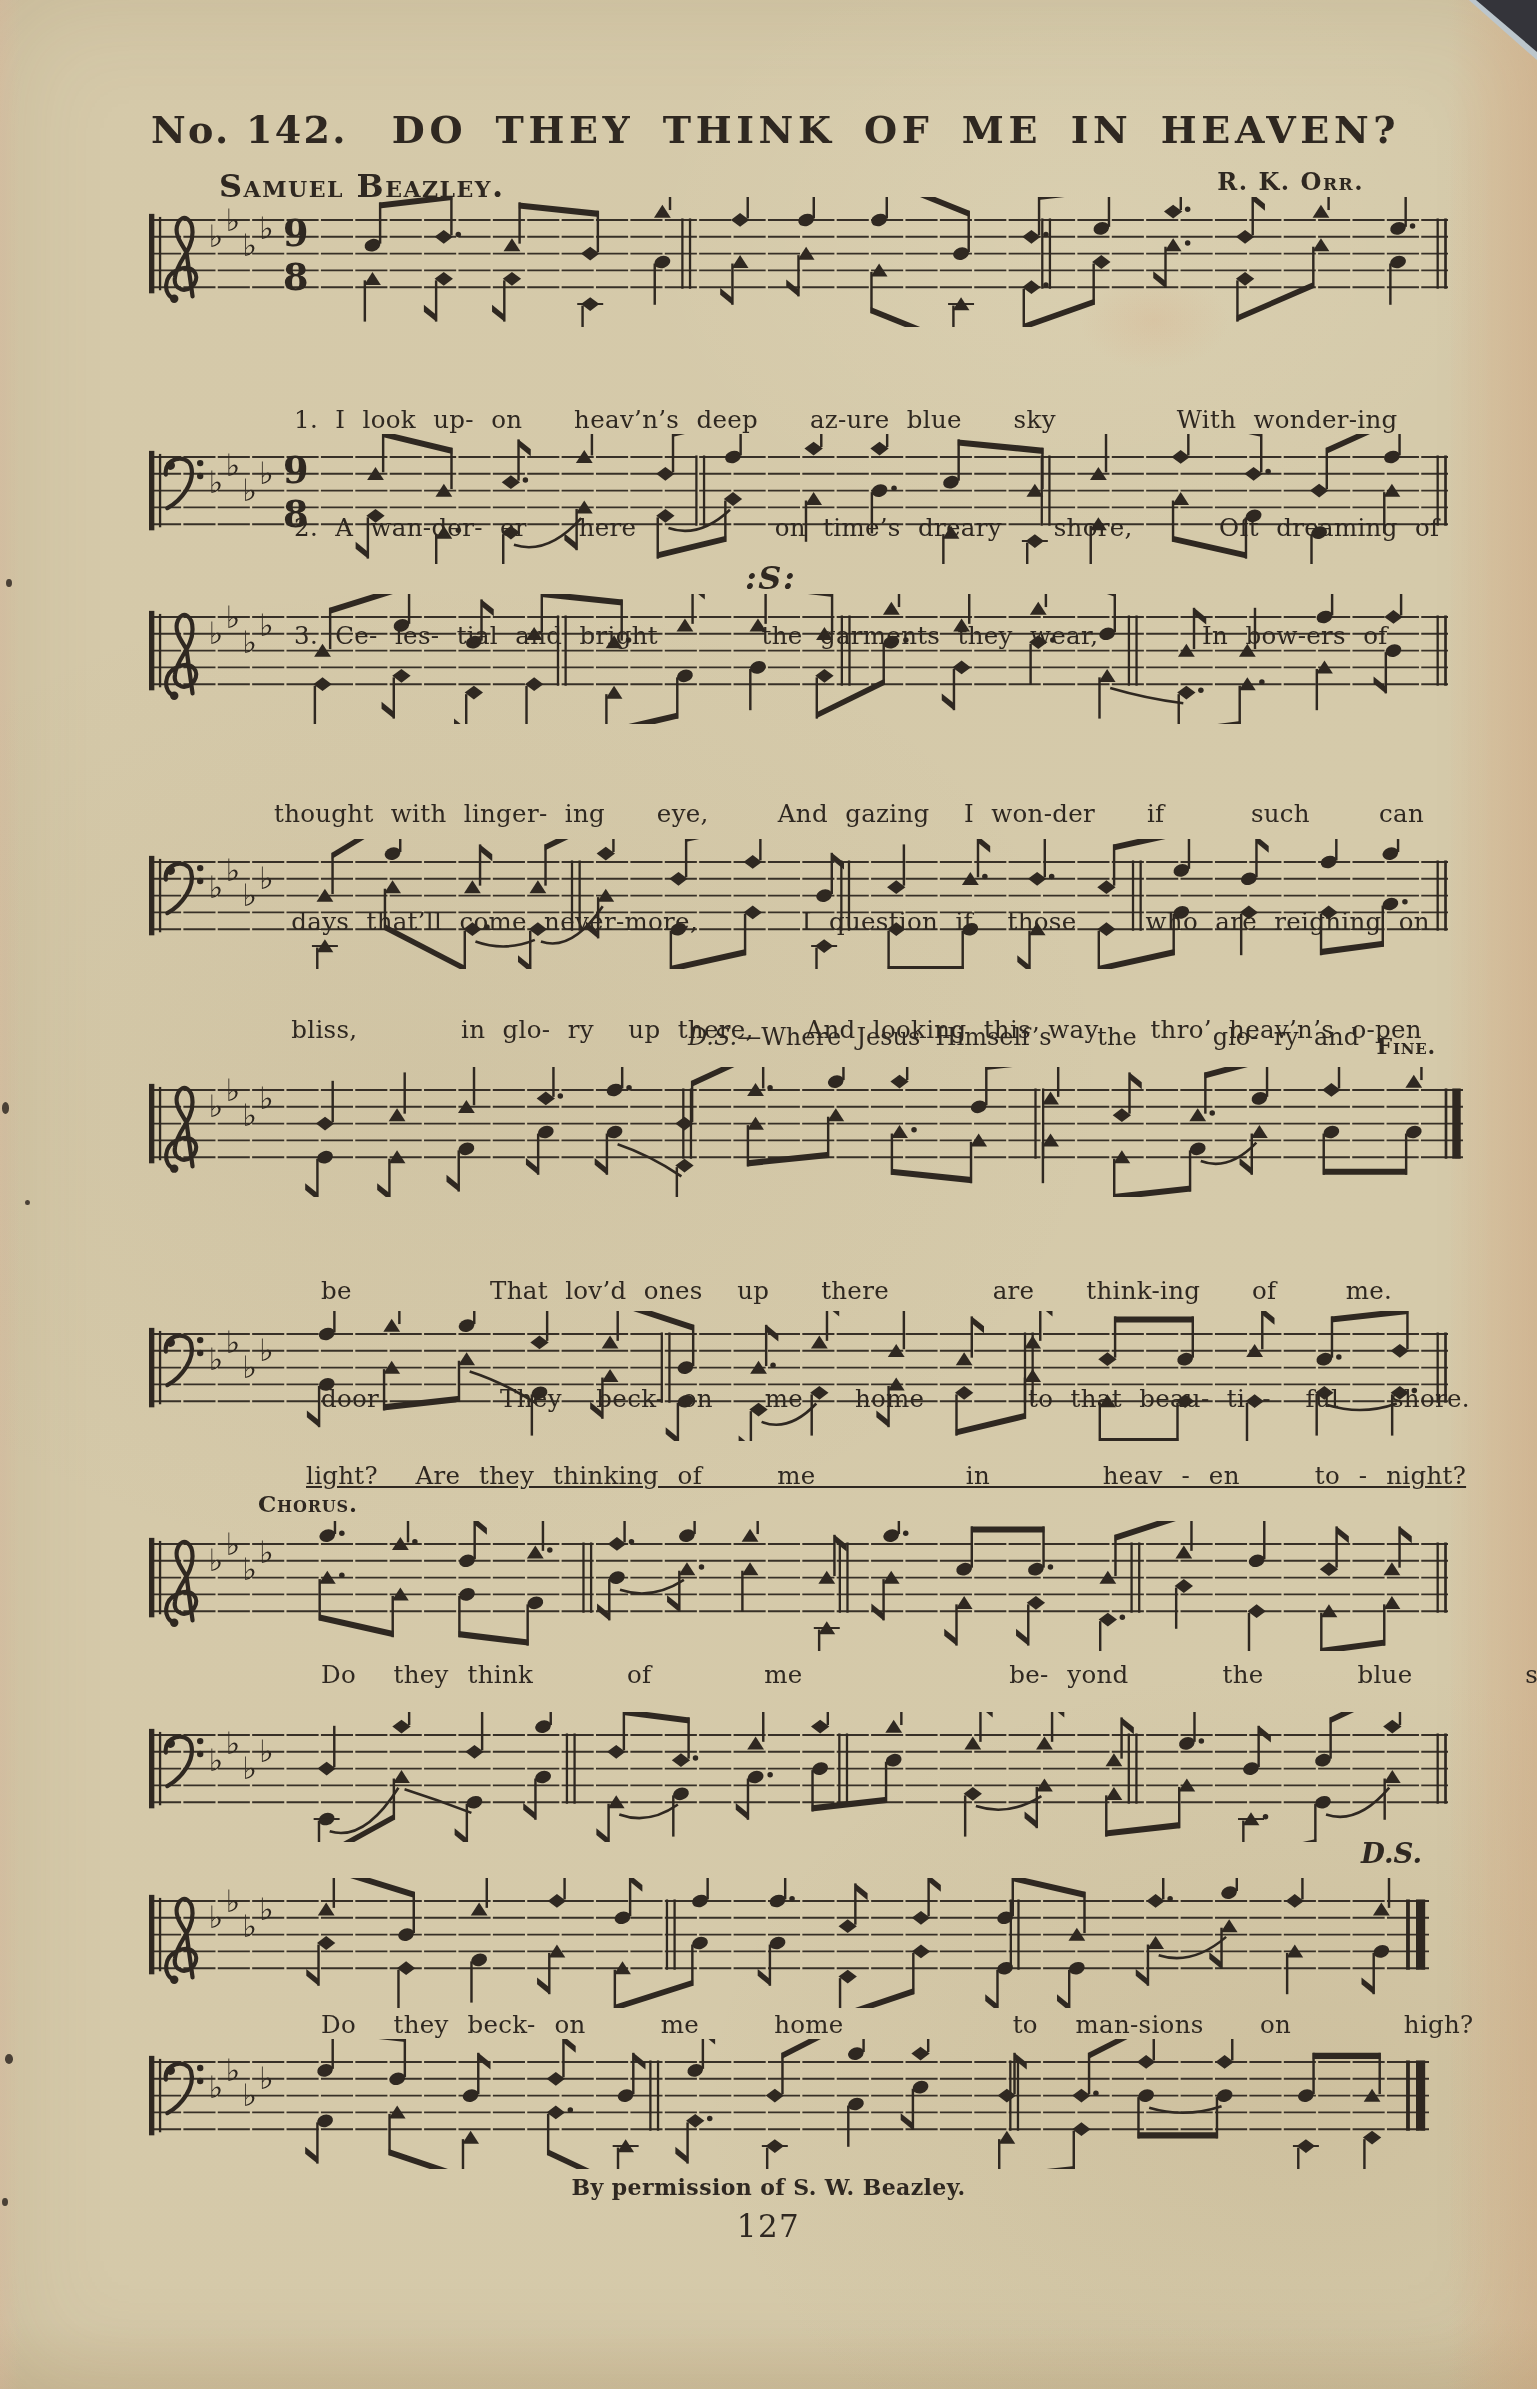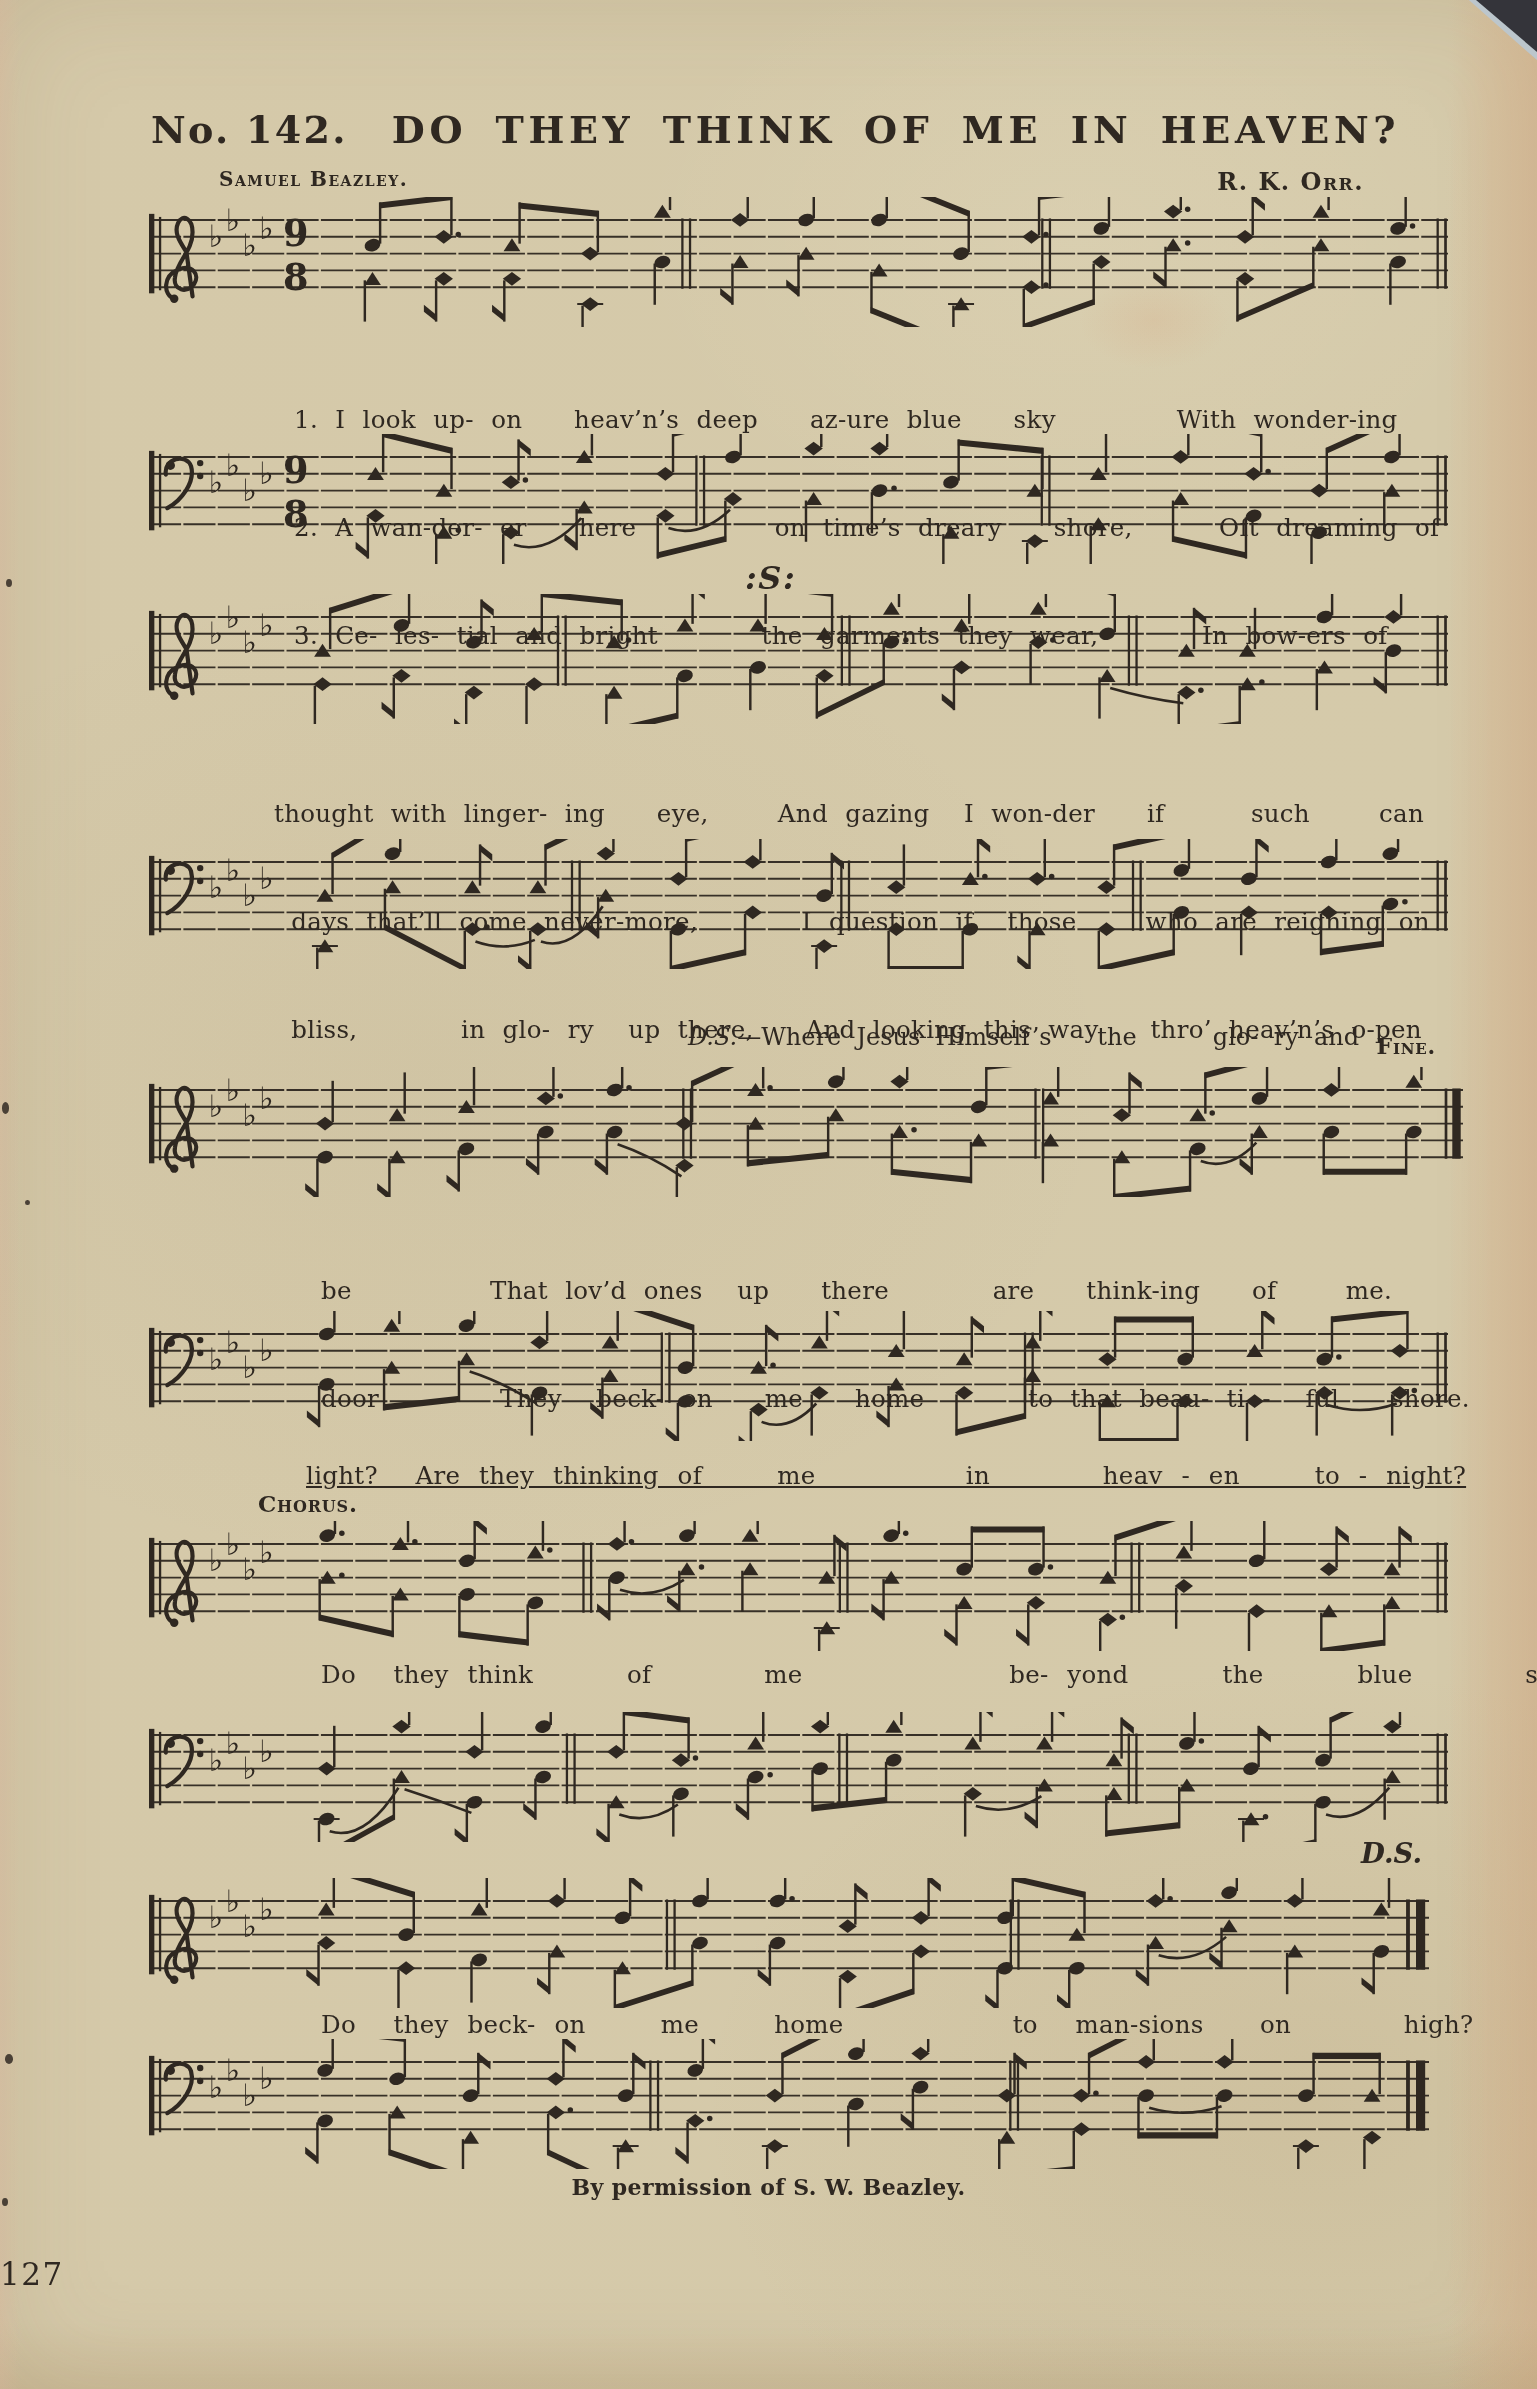--- a/index.html
+++ b/index.html
@@ -22,34 +22,34 @@
     background:linear-gradient(90deg, rgba(214,178,148,.30), rgba(214,178,148,0));}
   .corner-light{position:absolute;left:1466px;top:0;width:72px;height:61px;
     clip-path:polygon(4% 0,100% 0,100% 100%);background:#bcc6cc;}
   .corner-dark{position:absolute;left:1476px;top:0;width:61px;height:52px;
     clip-path:polygon(0 0,100% 0,100% 100%);background:#34343a;}
   .speck{position:absolute;background:#4a4036;border-radius:50%;}
   .header{position:absolute;left:151px;top:107px;width:1238px;display:flex;gap:44px;align-items:baseline;}
   .no-label{font-size:38px;font-weight:700;letter-spacing:2.3px;white-space:pre;}
   .title{font-size:38px;font-weight:700;letter-spacing:4.6px;word-spacing:10.7px;white-space:pre;}
   .credits{position:absolute;left:0;top:167px;width:1537px;height:31px;}
-  .credit-left{position:absolute;left:219px;font-variant-caps:small-caps;font-weight:700;font-size:20px;letter-spacing:1.5px;}
+  .credit-left{position:absolute;left:219px;font-variant-caps:small-caps;font-weight:700;font-size:32px;letter-spacing:1.5px;}
   .credit-right{position:absolute;right:173px;font-variant-caps:small-caps;font-weight:700;font-size:24px;letter-spacing:1.5px;}
   .sys{position:absolute;display:block;}
   .lyrics{position:absolute;font-size:24.5px;line-height:36px;white-space:pre;word-spacing:9.2px;letter-spacing:0.3px;}
   .lyric-line{white-space:pre;}
   .single-lyric{position:absolute;font-size:24.5px;white-space:pre;word-spacing:10.7px;letter-spacing:0.3px;}
   .ds-line{position:absolute;left:627px;top:995px;font-size:24px;white-space:pre;word-spacing:7.6px;}
   .ds-line .ds-it{font-style:italic;}
   .fine-label{position:absolute;right:101px;top:1033px;font-variant-caps:small-caps;font-weight:700;font-size:22px;letter-spacing:0.8px;}
   .ds-ref{position:absolute;right:115px;top:1837px;font-style:italic;font-size:27.5px;font-weight:600;}
   .chorus-label{position:absolute;left:258px;top:1490px;font-variant-caps:small-caps;font-weight:700;font-size:23px;letter-spacing:0.8px;}
   .segno{position:absolute;left:745px;top:559px;font-size:32px;font-weight:700;font-style:italic;letter-spacing:1.5px;}
   .permission{position:absolute;left:0;top:2174px;width:1537px;text-align:center;font-size:22px;font-weight:700;letter-spacing:0.4px;}
-  .pagenum{position:absolute;left:0;top:2208px;width:1537px;font-size:31px;letter-spacing:1.5px;margin-top:48px;}
+  .pagenum{position:absolute;left:0;top:2208px;width:1537px;text-align:center;font-size:31px;letter-spacing:1.5px;}
 </style>
 </head>
 <body>
 
 <div class="page">
 
   <div class="right-band"></div>
   <div class="bottom-band"></div>
   <div class="left-band"></div>
   <div class="corner-light"></div>

